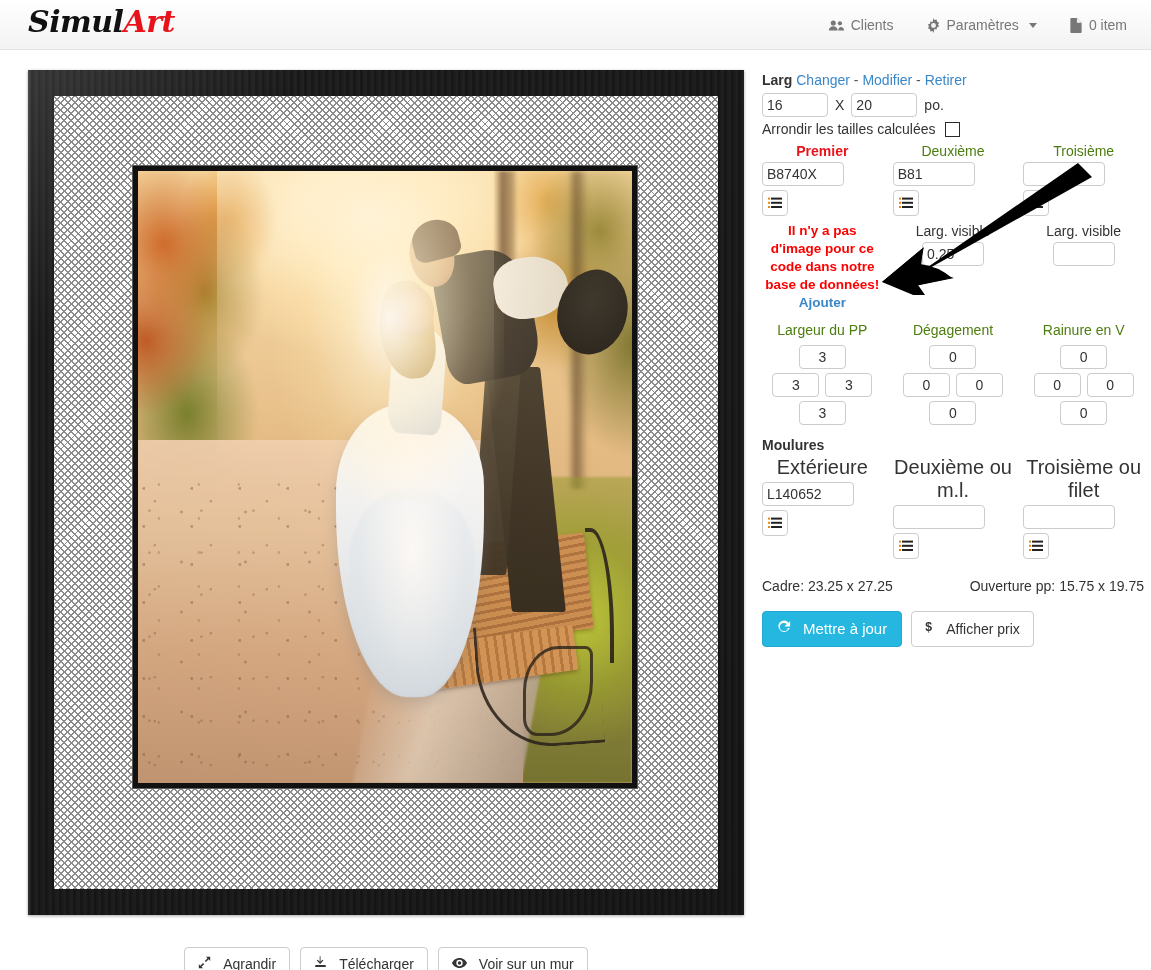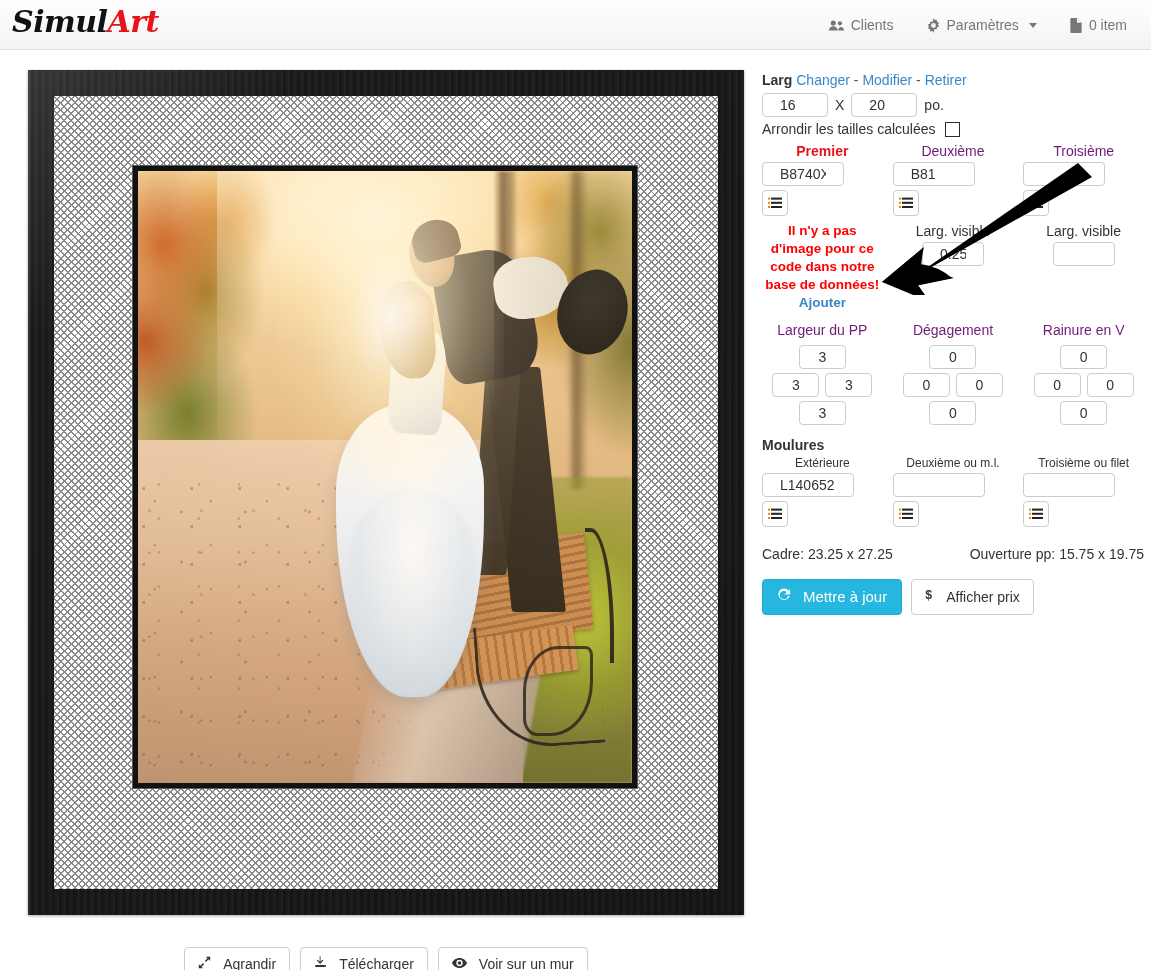--- a/index.html
+++ b/index.html
@@ -14,21 +14,21 @@
   }
 
   
   .navbar {
     position: absolute; top: 0; left: 0;
     width: 1151px; height: 50px;
     background: linear-gradient(to bottom, #ffffff 0%, #f3f3f3 100%);
     border-bottom: 1px solid #e2e2e2;
   }
   .brand {
-    position: absolute; left: 12px; top: 4px;
+    position: absolute; left: 28px; top: 4px;
     font-family: "DejaVu Serif", serif;
     font-style: italic;
     font-weight: bold;
     font-size: 30px;
     letter-spacing: -0.5px;
     white-space: nowrap;
   }
   .brand .b1 { color: #111111; }
   .brand .b2 { color: #e8131a; }
 
@@ -326,21 +326,21 @@
   .row { margin-bottom: 3px; }
   .lbl-strong { font-weight: bold; color: #333333; }
   .lnk { color: #3a87c8; cursor: pointer; text-decoration: none; }
   .sep { color: #555555; }
 
   .inp {
     border: 1px solid #cccccc;
     border-radius: 4px;
     background: #ffffff;
     height: 24px;
-    padding: 2px 17px;
+    padding: 2px 4px;
     font-size: 14px;
     font-family: "Liberation Sans", sans-serif;
     color: #333333;
     outline: none;
   }
   .size-row { display: flex; align-items: center; gap: 7px; margin: 5px 0 4px 0; }
   .inp-size { width: 66px; }
   .x-lbl { color: #333333; }
   .unit { color: #333333; }
 
@@ -353,21 +353,21 @@
   }
 
   .mat-head { margin-top: 2px; margin-bottom: 4px; }
 
   .cols3 {
     display: grid;
     grid-template-columns: 1fr 1fr 1fr;
     column-gap: 10px;
     text-align: center;
   }
-  .col-title { font-size: 14px; color: #701a75; padding-bottom: 3px; }
+  .col-title { font-size: 14px; color: #4d7c0f; padding-bottom: 3px; }
   .col-title.first { color: #e8131a; font-weight: bold; }
   .code-row { display: flex; justify-content: center; gap: 4px; flex-direction: column; }
   .inp-code { width: 82px; }
   .icon-btn {
     width: 26px; height: 26px;
     border: 1px solid #cccccc;
     border-radius: 4px;
     background: #ffffff;
     display: inline-flex; align-items: center; justify-content: center;
     cursor: pointer;
@@ -385,21 +385,21 @@
 
   .sub-label { font-size: 14px; color: #333333; padding: 7px 0 3px 0; }
   .inp-vis { width: 62px; }
 
   .widths { margin-top: 10px; }
   .wgroup { display: flex; flex-direction: column; align-items: center; gap: 4px; }
   .wrow2 { display: flex; gap: 6px; justify-content: center; }
   .inp-w { width: 47px; text-align: center; padding: 2px 3px; }
 
   .mould-head { margin-top: 12px; margin-bottom: 3px; }
-  .mould-title { font-size: 12px; color: #333333; padding-bottom: 3px; }
+  .mould-title { font-size: 20px; color: #333333; padding-bottom: 3px; }
   .inp-mould { width: 92px; }
 
   .totals {
     margin-top: 19px;
     display: flex; justify-content: space-between;
     font-size: 14px; color: #333333;
   }
   .panel-actions { margin-top: 17px; display: flex; gap: 9px; }
 
   

